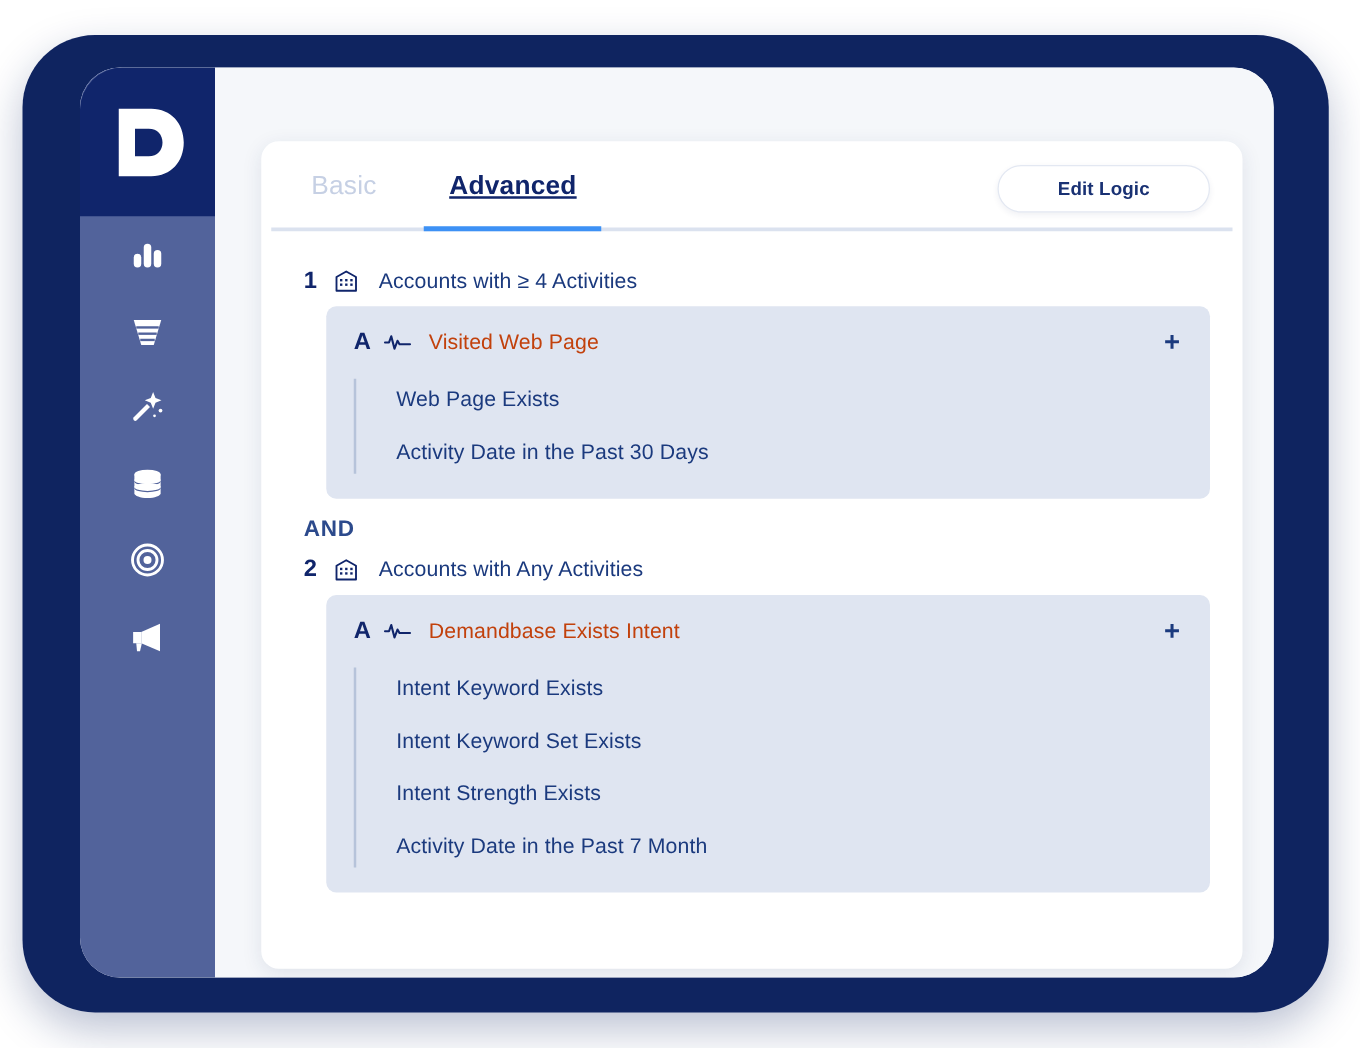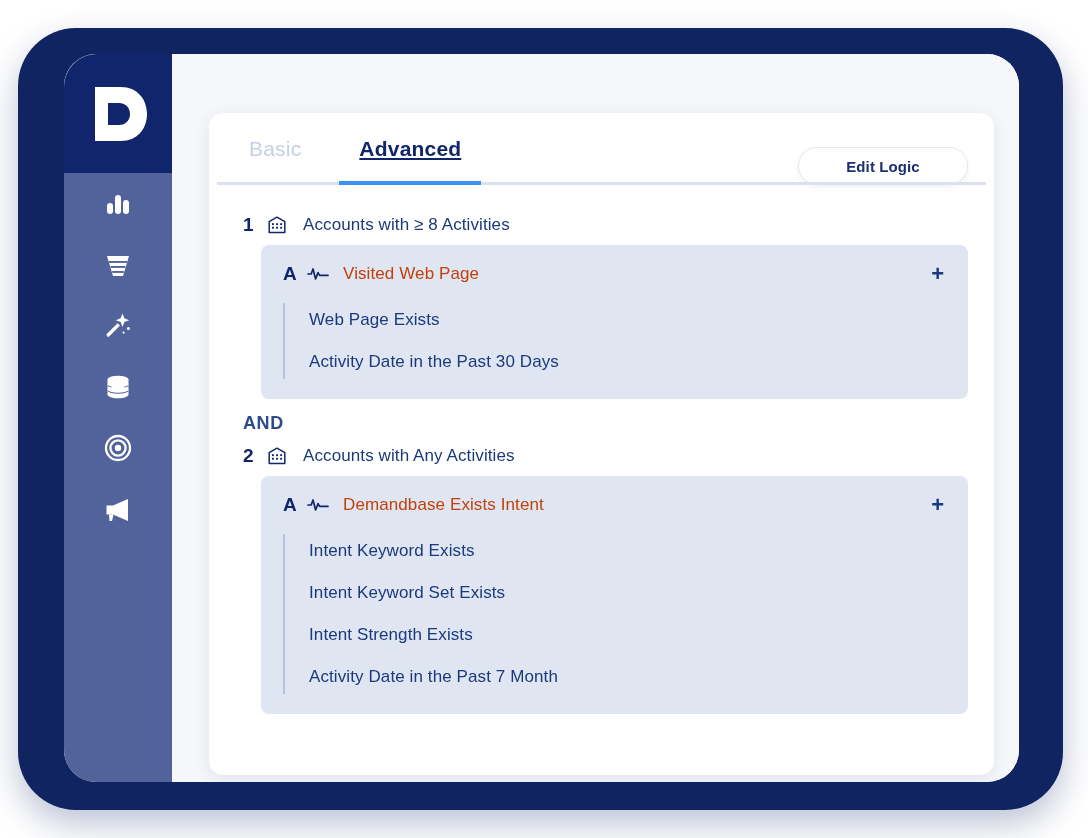--- a/index.html
+++ b/index.html
@@ -124,21 +124,21 @@
     left: 8px;
     right: 8px;
     bottom: 0;
     height: 3px;
     background: #dbe2ef;
   }
 
   #edit-logic-button {
     position: absolute;
     right: 26px;
-    top: 34px;
+    top: 19px;
     width: 170px;
     height: 38px;
     border-radius: 19px;
     border: 1.5px solid #e3e8f2;
     background: #ffffff;
     color: #193173;
     font-size: 15px;
     font-weight: 700;
     font-family: "Liberation Sans", sans-serif;
     letter-spacing: 0.1px;
@@ -206,21 +206,21 @@
     background: none;
     border: none;
     cursor: pointer;
     line-height: 1;
     padding: 0 2px;
     font-family: "Liberation Sans", sans-serif;
   }
 
   .sub-list {
     margin-top: 10px;
-    padding-left: 22px;
+    padding-left: 30px;
     position: relative;
   }
   .sub-rail {
     position: absolute;
     left: 22px;
     top: 4px;
     bottom: 4px;
     width: 2px;
     background: #b6c3da;
   }
@@ -346,21 +346,21 @@
                 <svg width="20" height="20" viewBox="0 0 20 20">
                   <path d="M2.2 6.6 L10 2.2 L17.8 6.6 V17.6 H2.2 Z" fill="none" stroke="#10256b" stroke-width="1.5" stroke-linejoin="round"></path>
                   <rect x="5" y="8.2" width="1.9" height="1.9" fill="#10256b"></rect>
                   <rect x="9.1" y="8.2" width="1.9" height="1.9" fill="#10256b"></rect>
                   <rect x="13.2" y="8.2" width="1.9" height="1.9" fill="#10256b"></rect>
                   <rect x="5" y="11.8" width="1.9" height="1.9" fill="#10256b"></rect>
                   <rect x="9.1" y="11.8" width="1.9" height="1.9" fill="#10256b"></rect>
                   <rect x="13.2" y="11.8" width="1.9" height="1.9" fill="#10256b"></rect>
                 </svg>
               </span>
-              <span class="group-title">Accounts with  ≥  8 Activities</span>
+              <span class="group-title">Accounts with  ≥  4 Activities</span>
             </div>
 
             <div class="condition-block">
               <div class="block-header">
                 <span class="block-letter">A</span>
                 <span class="block-icon">
                   <svg width="22" height="16" viewBox="0 0 22 16">
                     <path d="M1 8 H4.2 L6 3 L8.6 13 L11 6.6 L12.6 9.4 H21" fill="none" stroke="#10256b" stroke-width="1.7" stroke-linecap="round" stroke-linejoin="round"></path>
                   </svg>
                 </span>

